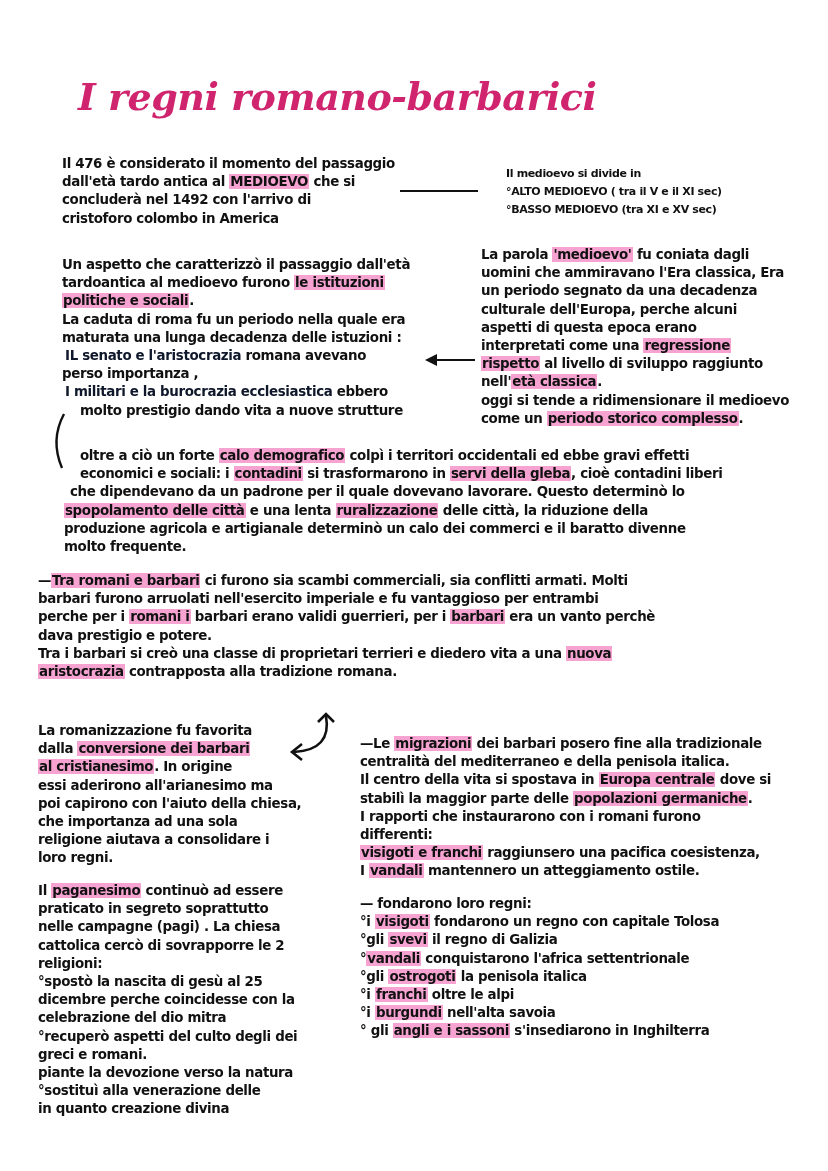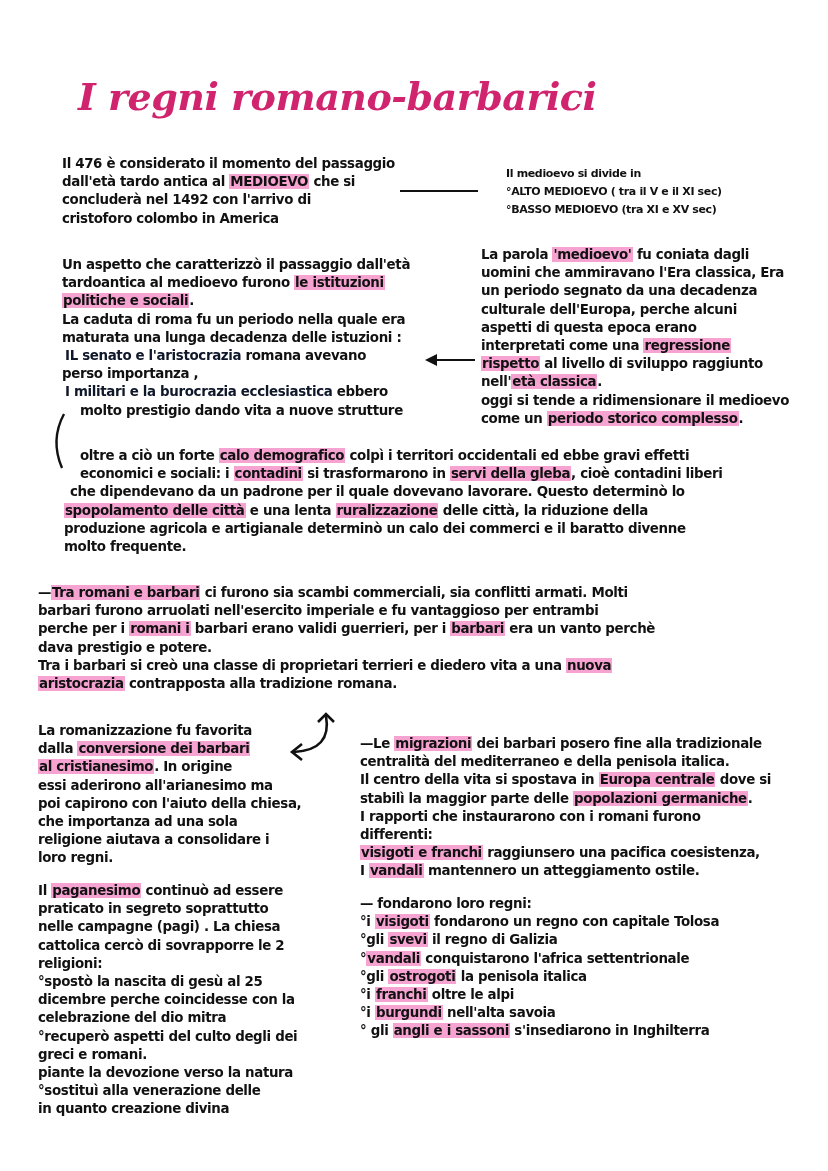--- a/index.html
+++ b/index.html
@@ -78,21 +78,21 @@
 
 <div class="block" style="left:64px; top:447px;">
   <p style="padding-left:16px;"><span>oltre a ciò un forte </span><span class="hl">calo demografico</span><span> colpì i territori occidentali ed ebbe gravi effetti</span></p>
   <p style="padding-left:16px;"><span>economici e sociali: i </span><span class="hl">contadini</span><span> si trasformarono in </span><span class="hl">servi della gleba</span><span>, cioè contadini liberi</span></p>
   <p style="padding-left:6px;">che dipendevano da un padrone per il quale dovevano lavorare.  Questo determinò lo</p>
   <p><span class="hl">spopolamento delle città</span><span> e una lenta </span><span class="hl">ruralizzazione</span><span> delle città, la riduzione della</span></p>
   <p>produzione agricola e artigianale determinò un calo dei commerci e il baratto divenne</p>
   <p>molto frequente.</p>
 </div>
 
-<div class="block" style="left:38px; top:584px;">
+<div class="block" style="left:38px; top:572px;">
   <p><span>—</span><span class="hl">Tra romani e barbari</span><span> ci furono sia scambi commerciali, sia conflitti armati. Molti</span></p>
   <p>barbari furono arruolati nell'esercito imperiale e fu vantaggioso per entrambi</p>
   <p><span>perche per i </span><span class="hl">romani i</span><span> barbari erano validi guerrieri, per i </span><span class="hl">barbari</span><span> era un vanto perchè</span></p>
   <p>dava prestigio e potere.</p>
   <p><span>Tra i barbari si creò una classe di proprietari terrieri e diedero vita a una </span><span class="hl">nuova</span></p>
   <p><span class="hl">aristocrazia</span><span> contrapposta alla tradizione romana.</span></p>
 </div>
 
 <div class="block" style="left:38px; top:722px;">
   <p>La romanizzazione fu favorita</p>

